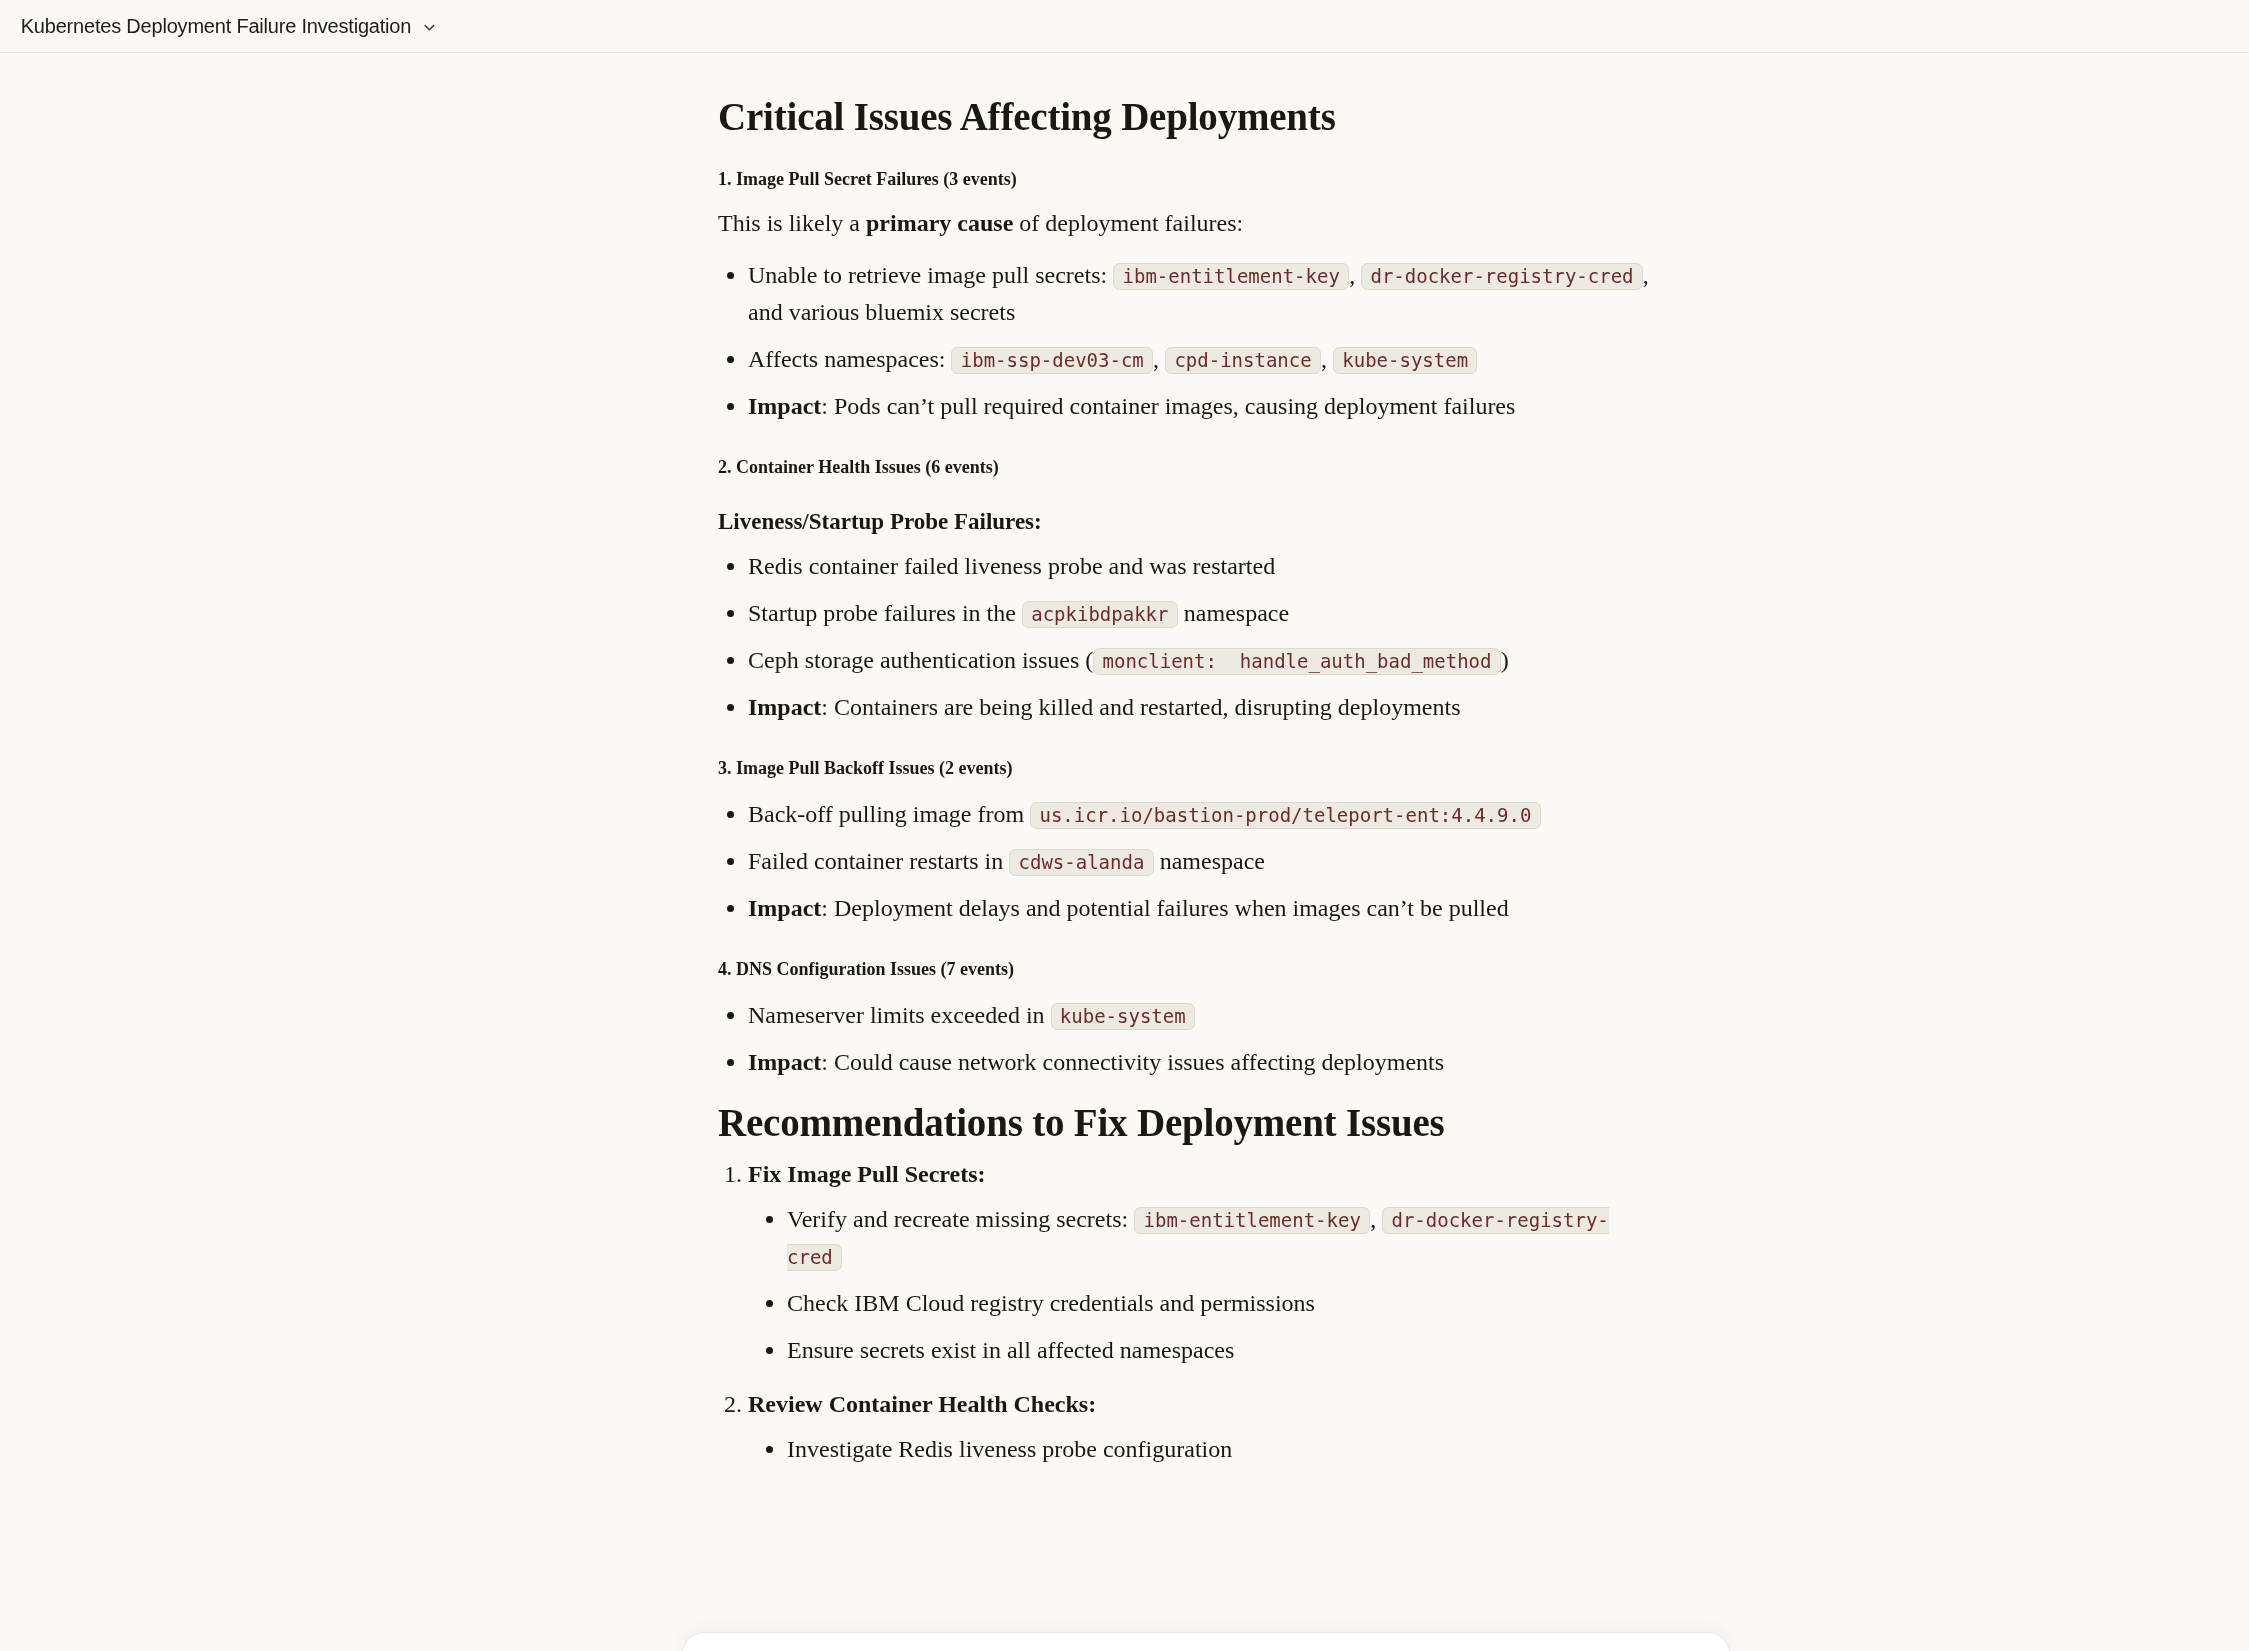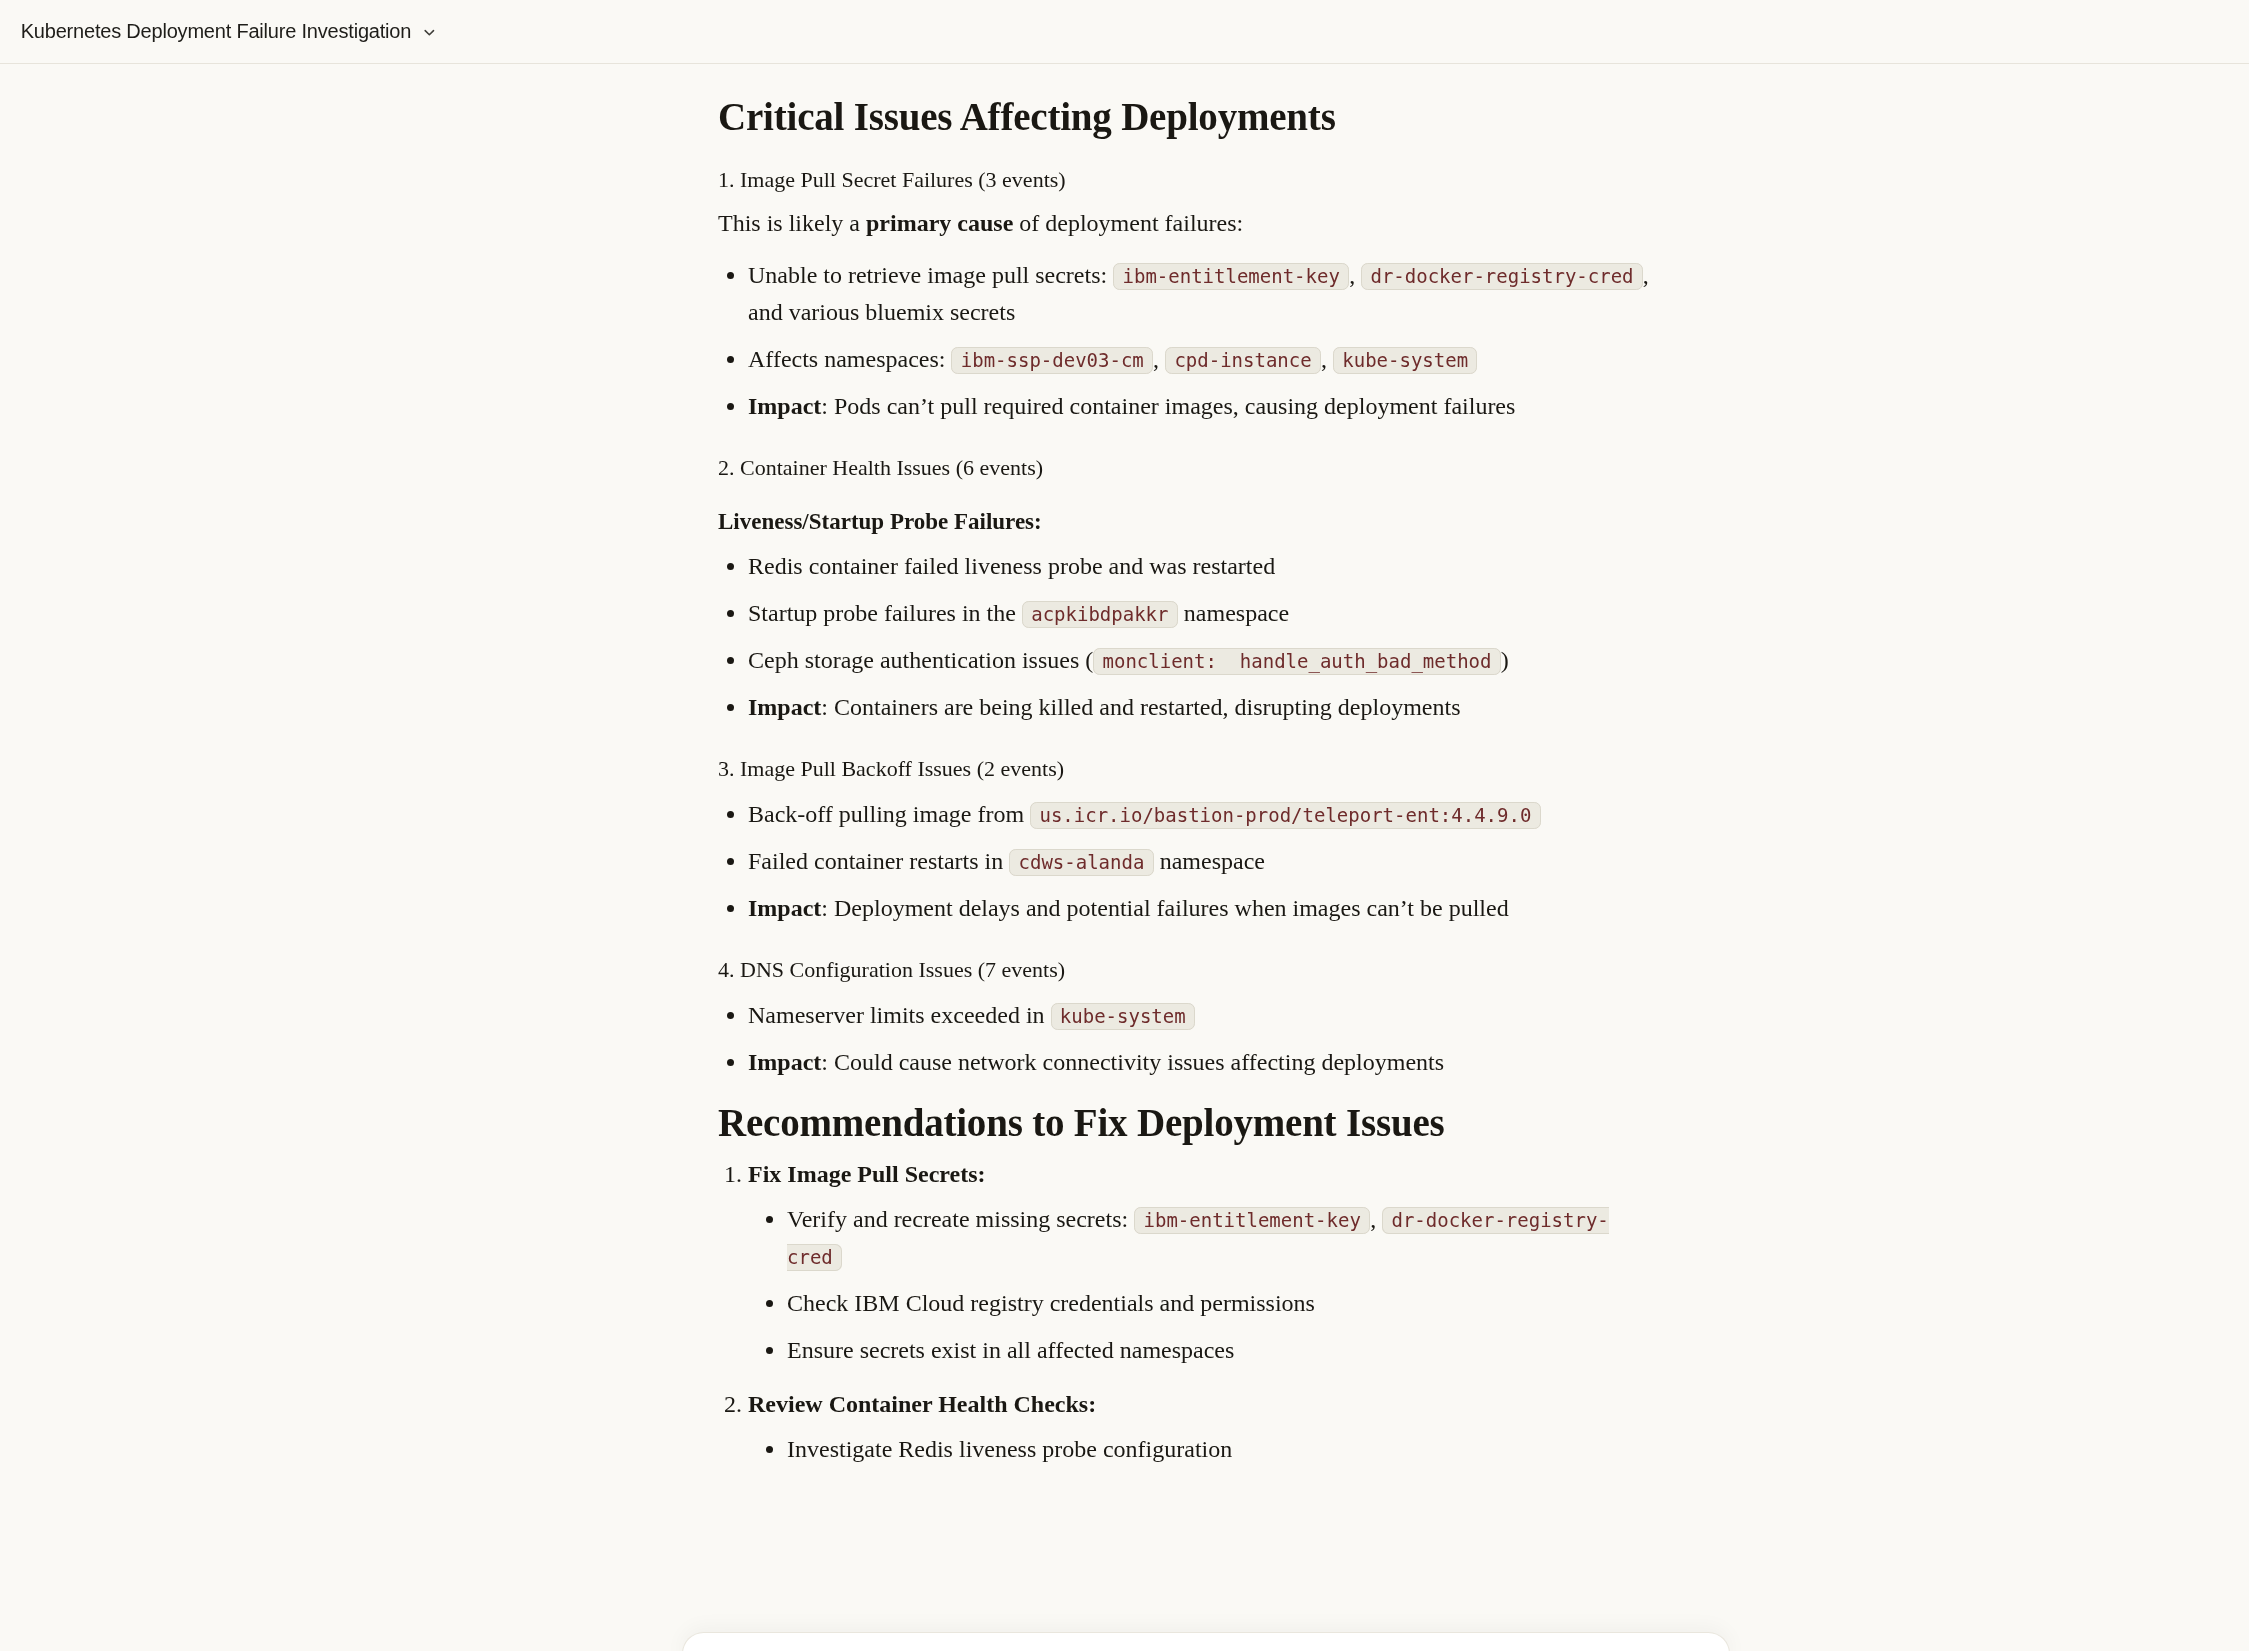--- a/index.html
+++ b/index.html
@@ -10,21 +10,21 @@
     overflow: hidden;
     background: var(--background, #faf9f5);
     color: var(--text, #1a1813);
     font-family: "Liberation Serif", serif;
   }
 
   
   .app-header {
     position: absolute;
     top: 0; left: 0; right: 0;
-    height: 64px;
+    height: 53px;
     border-bottom: 1.7px solid var(--header-border, #e7e4db);
     display: flex;
     align-items: center;
     padding-left: 14px;
     box-sizing: border-box;
     background: var(--background, #faf9f5);
     z-index: 5;
   }
   .title-button {
     display: flex;
@@ -59,23 +59,23 @@
   }
   .assistant-message p { margin: 0 0 15px 0; }
   .assistant-message h2 {
     font-size: 39px;
     line-height: 40px;
     font-weight: 700;
     margin: 21.7px 0 13.3px 0;
     letter-spacing: -0.2px;
   }
   .assistant-message h3 {
-    font-size: 22px;
+    font-size: 18px;
     line-height: 35px;
-    font-weight: 400;
+    font-weight: 700;
     margin: 25px 0 8.3px 0;
   }
   .assistant-message h4 {
     font-size: 23px;
     line-height: 33px;
     font-weight: 700;
     margin: 20px 0 1.7px 0;
   }
   .assistant-message ul {
     margin: 10px 0 21.7px 0;

